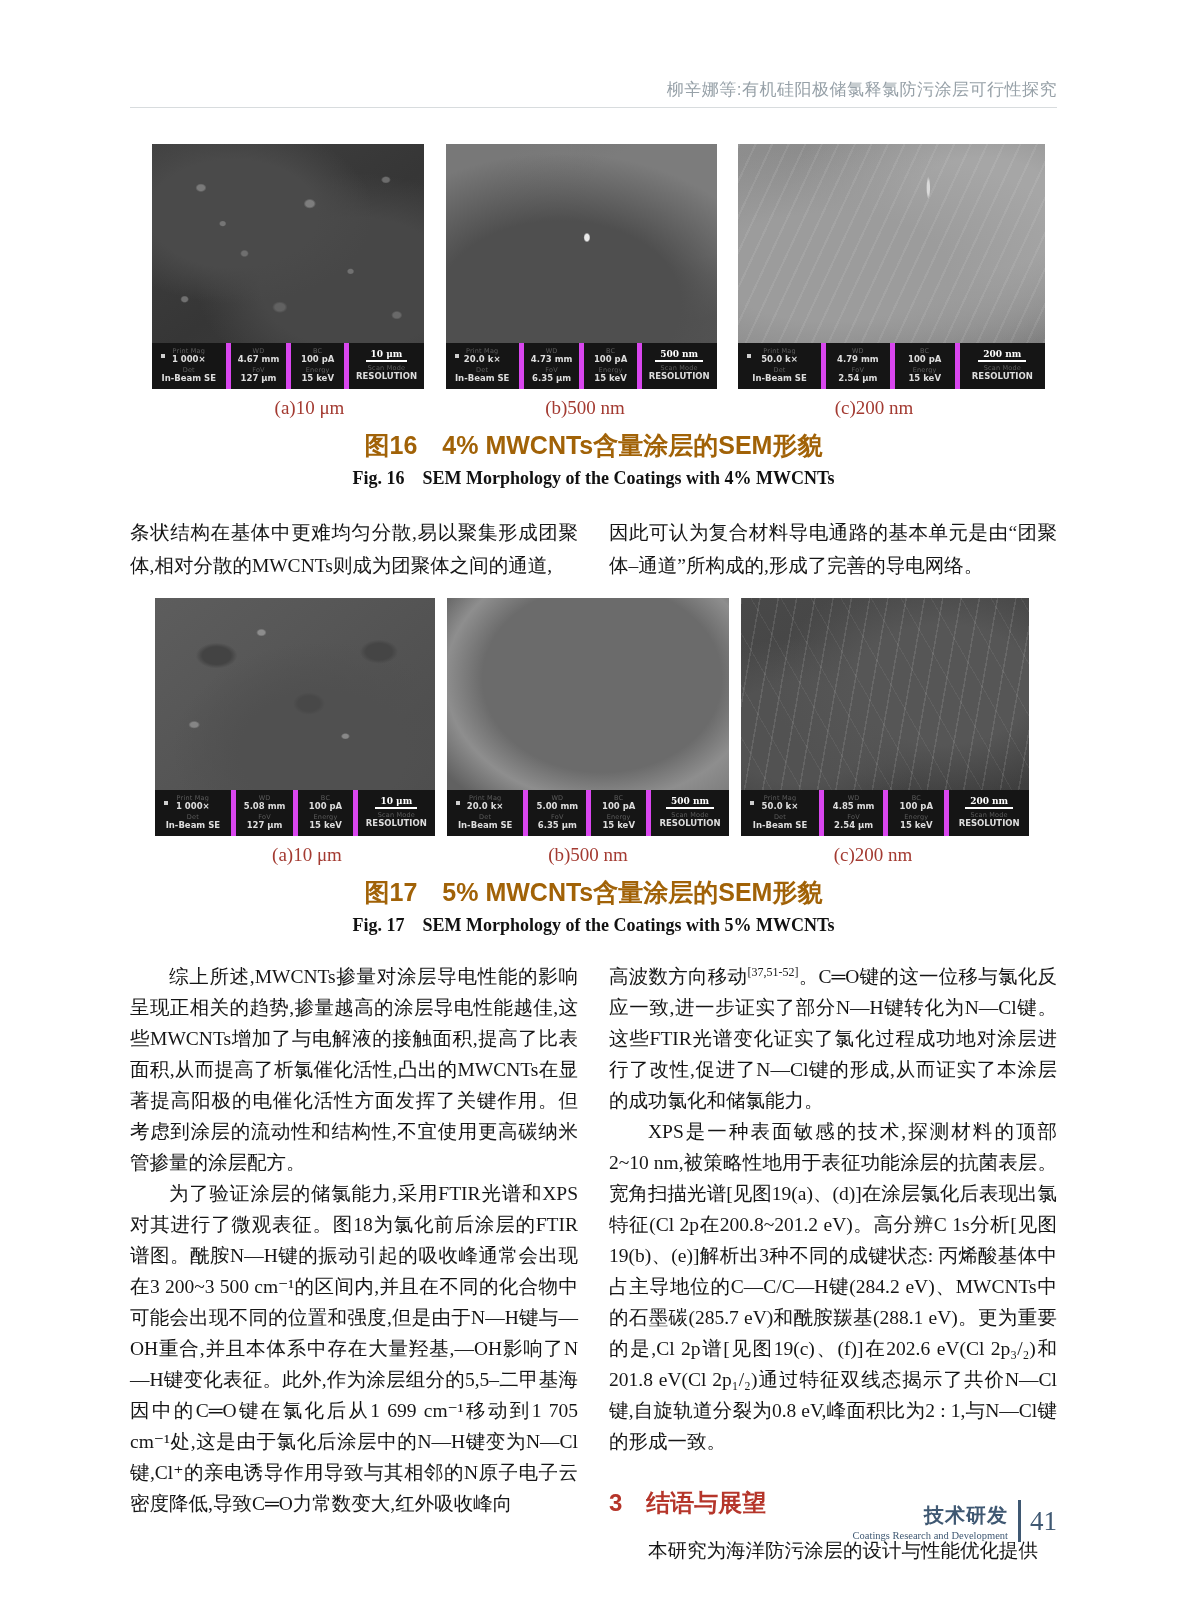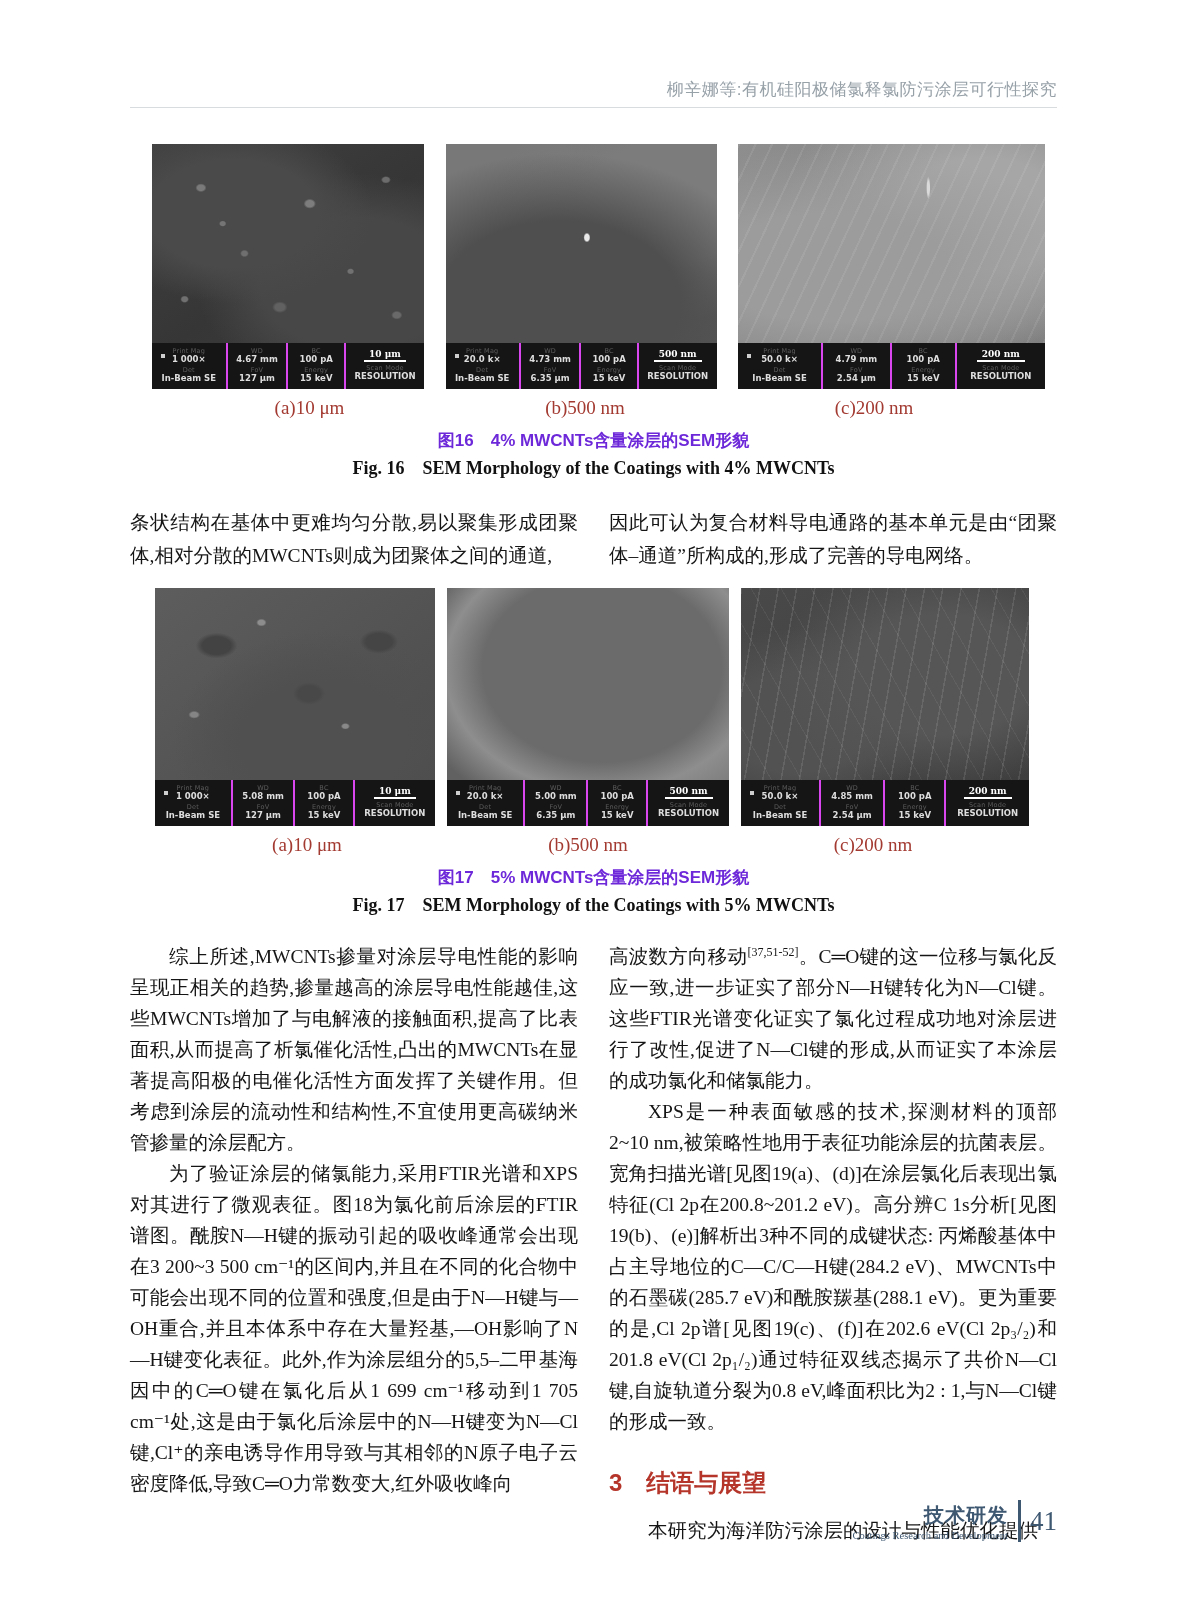--- a/index.html
+++ b/index.html
@@ -68,36 +68,36 @@
     repeating-linear-gradient(100deg, rgba(255,255,255,.10) 0 1.5px, transparent 1.5px 18px),
     repeating-linear-gradient(60deg, rgba(255,255,255,.06) 0 1px, transparent 1px 26px),
     radial-gradient(180px 120px at 70% 45%, #565656 0 50%, transparent 95%),
     radial-gradient(140px 100px at 20% 70%, #525252 0 50%, transparent 95%),
     linear-gradient(150deg, #494949, #3e3e3e);}
 
   
   .sem-bar{position:relative;height:46px;background:#151515;display:grid;
            grid-template-columns:1.15fr .95fr .9fr 1.25fr;}
   .sb-cell{display:flex;flex-direction:column;justify-content:center;align-items:center;
-           line-height:1.12;border-left:2px solid #d946ef;padding-top:1px;}
+           line-height:1.12;border-left:5px solid #d946ef;padding-top:1px;}
   .sb-cell.first{border-left:none;}
   .sb-lab{font-family:"DejaVu Sans",sans-serif;font-size:6.5px;color:#5c5c5c;letter-spacing:.2px;}
   .sb-val{font-family:"DejaVu Sans",sans-serif;font-size:8.5px;font-weight:bold;color:#dedede;margin-bottom:2px;}
   .sb-dot{position:absolute;left:9px;top:11px;width:4px;height:4px;background:#cfcfcf;}
   .sb-scale{font-family:"DejaVu Serif",serif;font-size:9px;font-weight:bold;color:#ffffff;
             border-bottom:2px solid #ffffff;padding:0 5px 1px;margin-bottom:3px;}
 
   
   .subcaps{display:flex;justify-content:center;margin-top:8px;padding:0 12px 0 22px;}
   .row17caps{padding:0 28px 0 25px;}
   .subcap{display:block;text-align:center;color:#a33a31;font-size:19px;}
   .sc16a,.sc17a{width:280px}.sc16b{width:271px}.sc16c{width:307px}
   .sc17b{width:282px}.sc17c{width:288px}
   .cap-zh{margin-top:10px;text-align:center;font-family:"Liberation Sans","DejaVu Sans",sans-serif;
-          font-weight:bold;font-size:17px;color:#6d28d9;}
+          font-weight:bold;font-size:25px;color:#a16207;}
   .cap-en{margin-top:4px;text-align:center;font-family:"Liberation Serif","DejaVu Serif",serif;
           font-weight:bold;font-size:18px;color:#111111;}
 
   
   .bridge{display:flex;gap:31px;margin-top:26px;}
   .bridge p{flex:1;margin:0;font-size:19.5px;line-height:33px;text-align:justify;}
   .body-cols{display:flex;gap:31px;margin-top:24px;}
   .col{flex:1;min-width:0;}
   .col p{margin:0;font-size:19.5px;line-height:31px;text-align:justify;}
   .indent{text-indent:2em;}

